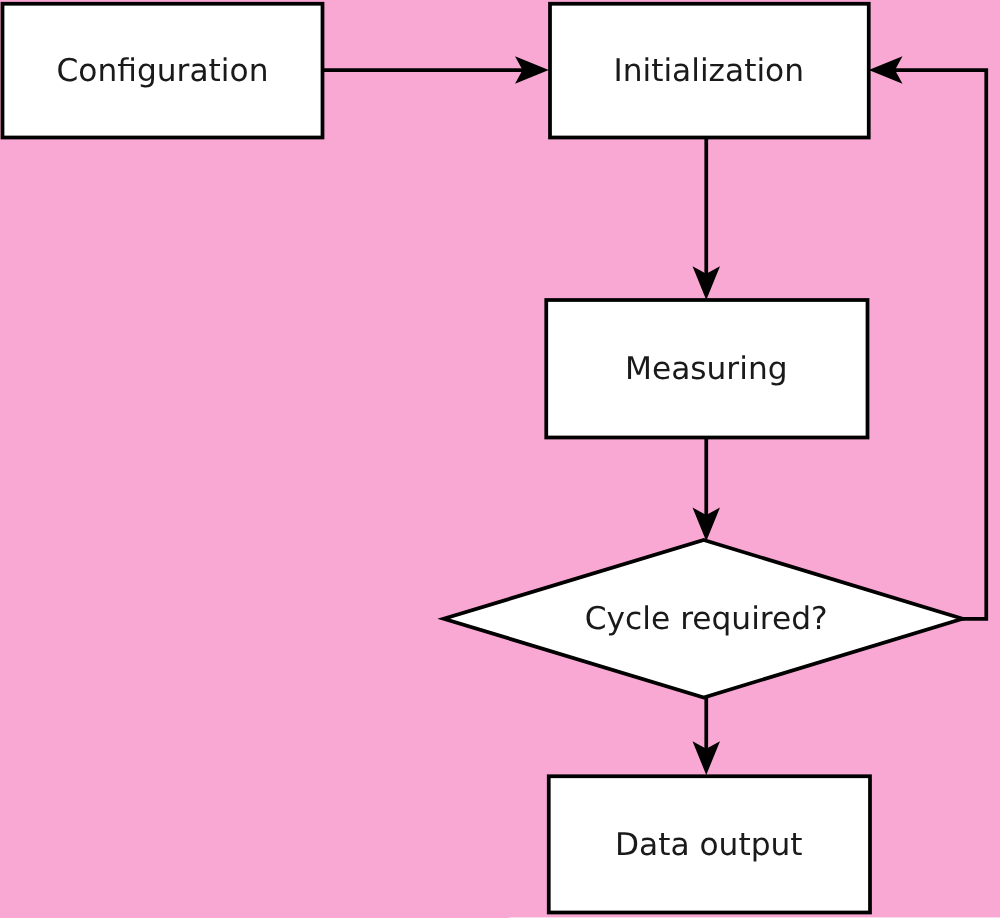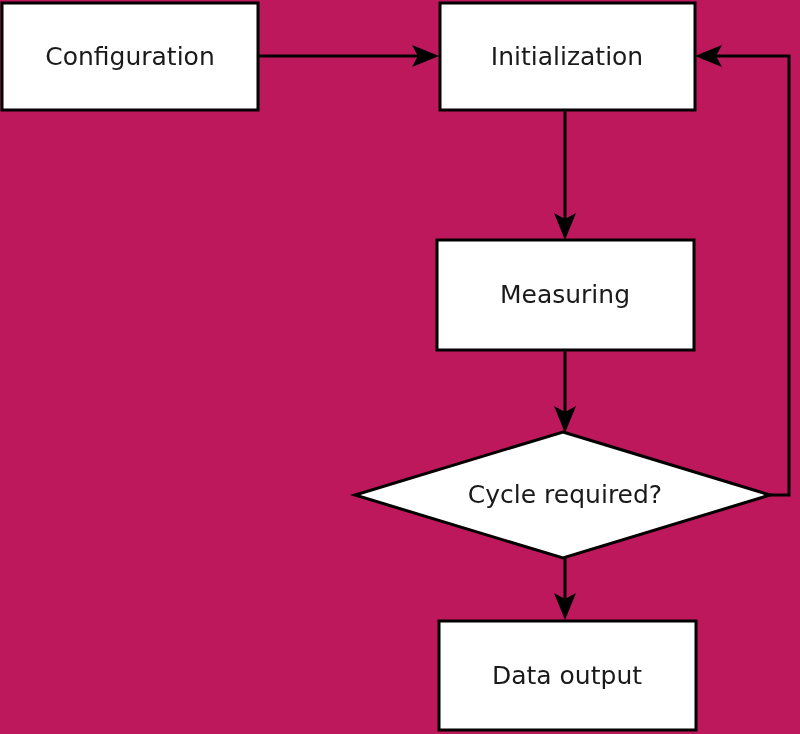--- a/index.html
+++ b/index.html
@@ -8,21 +8,21 @@
     padding: 0;
     background: #ffffff;
   }
   body {
     font-family: "DejaVu Sans", sans-serif;
   }
   #diagram-canvas {
     position: relative;
     width: 800px;
     height: 734px;
-    background: #be185d;
+    background: #f9a8d4;
     overflow: hidden;
   }
   #flow-svg {
     position: absolute;
     top: 0;
     left: 0;
     width: 800px;
     height: 734px;
   }
   .node-shape {

